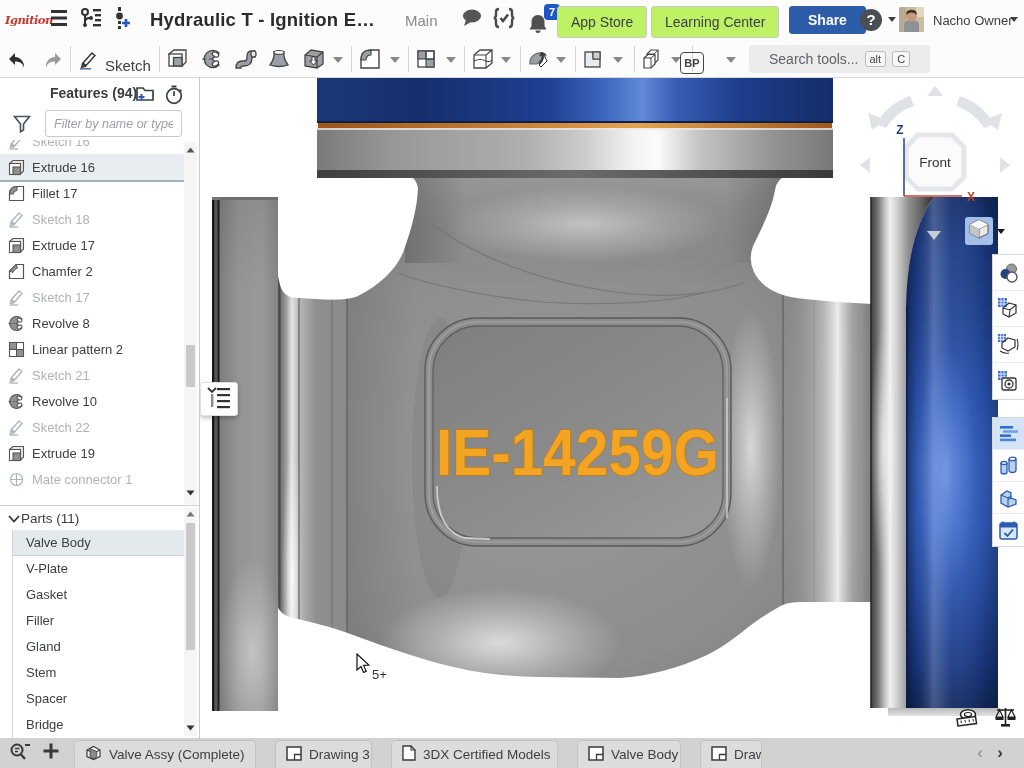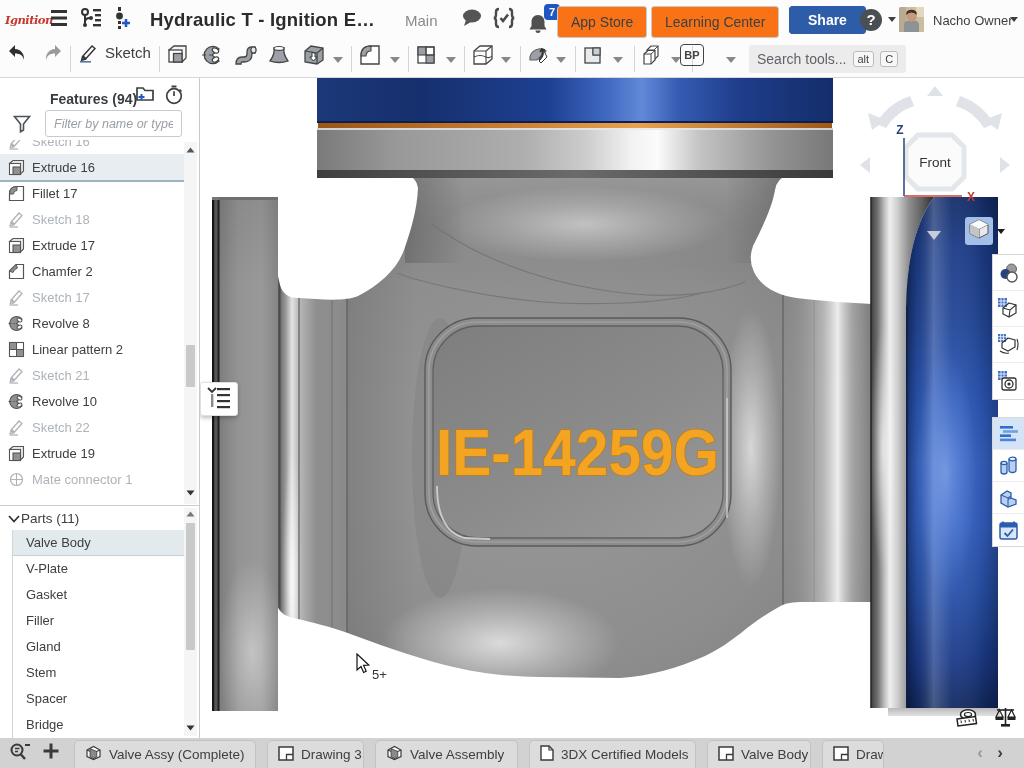--- a/index.html
+++ b/index.html
@@ -11,45 +11,45 @@
   .topbar { position:absolute; left:0; top:0; width:1024px; height:40px; background:#fcfcfc; }
   .topbar > * { position:absolute; white-space:nowrap; }
   .logo { left:5px; top:13px; font-family:"DejaVu Serif", serif; font-style:italic; font-weight:bold;
     font-size:11.5px; color:#c8372d; letter-spacing:-0.5px; }
   .tb-ic { display:flex; align-items:center; justify-content:center; width:24px; height:26px; top:7px; }
   .doc-title { left:150px; top:9px; font-size:18.5px; font-weight:bold; color:#2b2b2b; letter-spacing:0.2px; }
   .doc-ws { left:405px; top:12px; font-size:15px; color:#8a8a8a; }
   .bell-wrap { left:527px; top:7px; width:24px; height:28px; }
   .badge { position:absolute; right:-9px; top:-3px; min-width:16px; height:16px; background:#2055c4; color:#fff;
     font-size:11px; font-weight:bold; border-radius:4px; text-align:center; line-height:16px; padding:0 3px; }
-  .top-btn { top:6px; height:28px; border:1px solid #c9c9c9; background:#f97316; border-radius:3px; font-size:14px; color:#3c4043;
+  .top-btn { top:6px; height:28px; border:1px solid #c9c9c9; background:#bef264; border-radius:3px; font-size:14px; color:#3c4043;
     padding:15px 13px; display:flex; align-items:center; }
   .share-btn { background:#2d5ca8; border-color:#2d5ca8; color:#fff; font-weight:bold; padding:0 18px; }
   .help-circle { left:860px; top:9px; width:22px; height:22px; border-radius:50%; background:#4a4f54; color:#fff; font-size:15px; font-weight:bold;
     text-align:center; line-height:22px; }
   .caret { width:0; height:0; border-left:4px solid transparent; border-right:4px solid transparent; border-top:5px solid #3c4043; }
   .avatar { left:899px; top:7px; width:26px; height:26px; border-radius:2px; overflow:hidden; }
   .user-name { left:933px; top:13px; font-size:13px; color:#3c4043; }
 
   
   .toolbar { position:absolute; left:0; top:40px; width:1024px; height:38px; background:#fcfcfc;
     border-bottom:1px solid #d8d8d8; }
   .toolbar > * { position:absolute; top:4px; }
-  .tool-btn { display:flex; align-items:flex-start; justify-content:center; height:30px; }
+  .tool-btn { display:flex; align-items:flex-end; justify-content:center; height:30px; }
   .tool-sep { width:1px; height:26px; background:#d4d4d4; top:6px; }
   .tool-label { font-size:15px; color:#3c4043; margin-left:7px; }
   .tool-caret { width:0; height:0; border-left:5px solid transparent; border-right:5px solid transparent; border-top:6px solid #888; top:17px; }
-  .search-tools { display:flex; align-items:center; height:28px; background:#ececec; border-radius:3px; padding:0 8px; top:5px; }
+  .search-tools { display:flex; align-items:center; height:28px; background:#ececec; border-radius:3px; padding:0 20px; top:5px; }
   .search-tools span.txt { font-size:14px; color:#5f6368; }
   .kbd { font-size:11px; color:#444; background:#f7f7f7; border:1px solid #bbb; border-radius:3px; padding:0 4px; height:16px; line-height:15px; margin-left:6px; }
 
   
   .leftpanel { position:absolute; left:0; top:78px; width:200px; bottom:30px; background:#fff; border-right:1px solid #c9c9c9; overflow:hidden; }
   .lp-header { position:absolute; left:0; top:0; width:100%; height:30px; }
-  .lp-title { position:absolute; left:10px; top:13px; font-size:14px; font-weight:bold; color:#383c40;padding-left:40px; }
+  .lp-title { position:absolute; left:10px; top:7px; font-size:14px; font-weight:bold; color:#383c40;padding-left:40px; }
   .lp-hic { position:absolute; top:7px; width:20px; height:19px; }
   .filter-row { position:absolute; left:0; top:30px; width:100%; height:32px; }
   .funnel { position:absolute; left:13px; top:7px; }
   .filter-input { position:absolute; left:45px; top:2px; width:137px; height:27px; border:1px solid #c6cbd1; border-radius:3px;
     font-size:12.5px; font-style:italic; color:#555; padding:0 8px; outline:none; }
   .filter-input::placeholder { color:#9aa0a6; }
   .feat-list { position:absolute; left:0; top:62px; width:184px; height:365px; overflow:hidden; }
   .feat-list-inner { margin-top:-12px; }
   .frow { height:26px; display:flex; align-items:center; padding-left:8px; font-size:13px; color:#3c4043; position:relative; }
   .frow .fic { width:17px; height:17px; margin-right:7px; flex:none; }
@@ -96,21 +96,21 @@
   .cursor { position:absolute; left:155px; top:575px; }
   .cursor-badge { position:absolute; left:172px; top:589px; font-size:13px; color:#333; }
   .measure-ic { position:absolute; top:630px; }
 
   
   .tabbar { position:absolute; left:0; bottom:0; width:1024px; height:30px; background:#d2d2d2; display:flex; align-items:flex-end; }
   .tabbar-ic { display:flex; align-items:center; justify-content:center; width:26px; height:26px; margin:0 4px 2px 6px; }
   .tabbar-ic + .tabbar-ic { margin-left:2px; }
   .tabs-wrap { display:flex; align-items:flex-end; height:30px; overflow:hidden; width:900px; padding-left:6px; }
   .tab { flex:none; height:28px; background:#dcdcdc; border:1px solid #c2c2c2; border-bottom:none; border-radius:5px 5px 0 0;
-    display:flex; align-items:center; padding:0 10px; margin-right:11px; font-size:13.5px; color:#3c4043; overflow:hidden; white-space:nowrap; }
+    display:flex; align-items:center; padding:0 10px; margin-right:19px; font-size:13.5px; color:#3c4043; overflow:hidden; white-space:nowrap; }
   .tab .tic { margin-right:7px; flex:none; }
   .tab.active { background:#fdfdfd; border-color:#c8c8c8; color:#1a1a1a; box-shadow:0 -3px 0 #2a5cb8 inset; }
   .tab-scroll { display:flex; align-items:center; height:30px; margin-left:2px; }
   .tsc { font-size:17px; color:#9a9a9a; width:20px; text-align:center; font-weight:bold; }
   .tsc.on { color:#3c4043; }
 </style>
 </head>
 <body>
 
 <div class="app">
@@ -860,28 +860,20 @@
             </svg></span>
           <span>Valve Assy (Complete)</span>
         </div>
         <div class="tab" style="width: 97px;">
           <span class="tic"><svg width="16" height="15" viewBox="0 0 16 15">
               <rect x="1" y="1" width="14" height="13" fill="#fff" stroke="#3a3a3a" stroke-width="1.5"></rect>
               <path d="M8.5 14 L8.5 8.5 L15 8.5" fill="none" stroke="#3a3a3a" stroke-width="1.3"></path>
             </svg></span>
           <span>Drawing 3</span>
         </div>
-        <div class="tab" style="width: 143px;">
-          <span class="tic"><svg width="17" height="16" viewBox="0 0 17 16">
-              <path d="M2 5 L8.5 1.5 L15 5 L15 11.5 L8.5 14.5 L2 11.5 Z" fill="#fff" stroke="#3a3a3a" stroke-width="1.2"></path>
-              <path d="M2 5 L8.5 8 L15 5 M8.5 8 L8.5 14.5" fill="none" stroke="#3a3a3a" stroke-width="1.1"></path>
-              <path d="M5 3.6 L11.8 6.5 L11.8 11.8 L8.5 13.5 L5 11.8 Z" fill="#8a8a8a" stroke="#3a3a3a" stroke-width="0.8"></path>
-            </svg></span>
-          <span>Valve Assembly</span>
-        </div>
         <div class="tab" style="width: 167px;">
           <span class="tic"><svg width="14" height="16" viewBox="0 0 14 16">
               <path d="M1 1 L9 1 L13 5 L13 15 L1 15 Z" fill="#fff" stroke="#3a3a3a" stroke-width="1.4"></path>
               <path d="M9 1 L9 5 L13 5" fill="none" stroke="#3a3a3a" stroke-width="1.2"></path>
             </svg></span>
           <span>3DX Certified Models</span>
         </div>
         <div class="tab" style="width: 104px;">
           <span class="tic"><svg width="16" height="15" viewBox="0 0 16 15">
               <rect x="1" y="1" width="14" height="13" fill="#fff" stroke="#3a3a3a" stroke-width="1.5"></rect>

